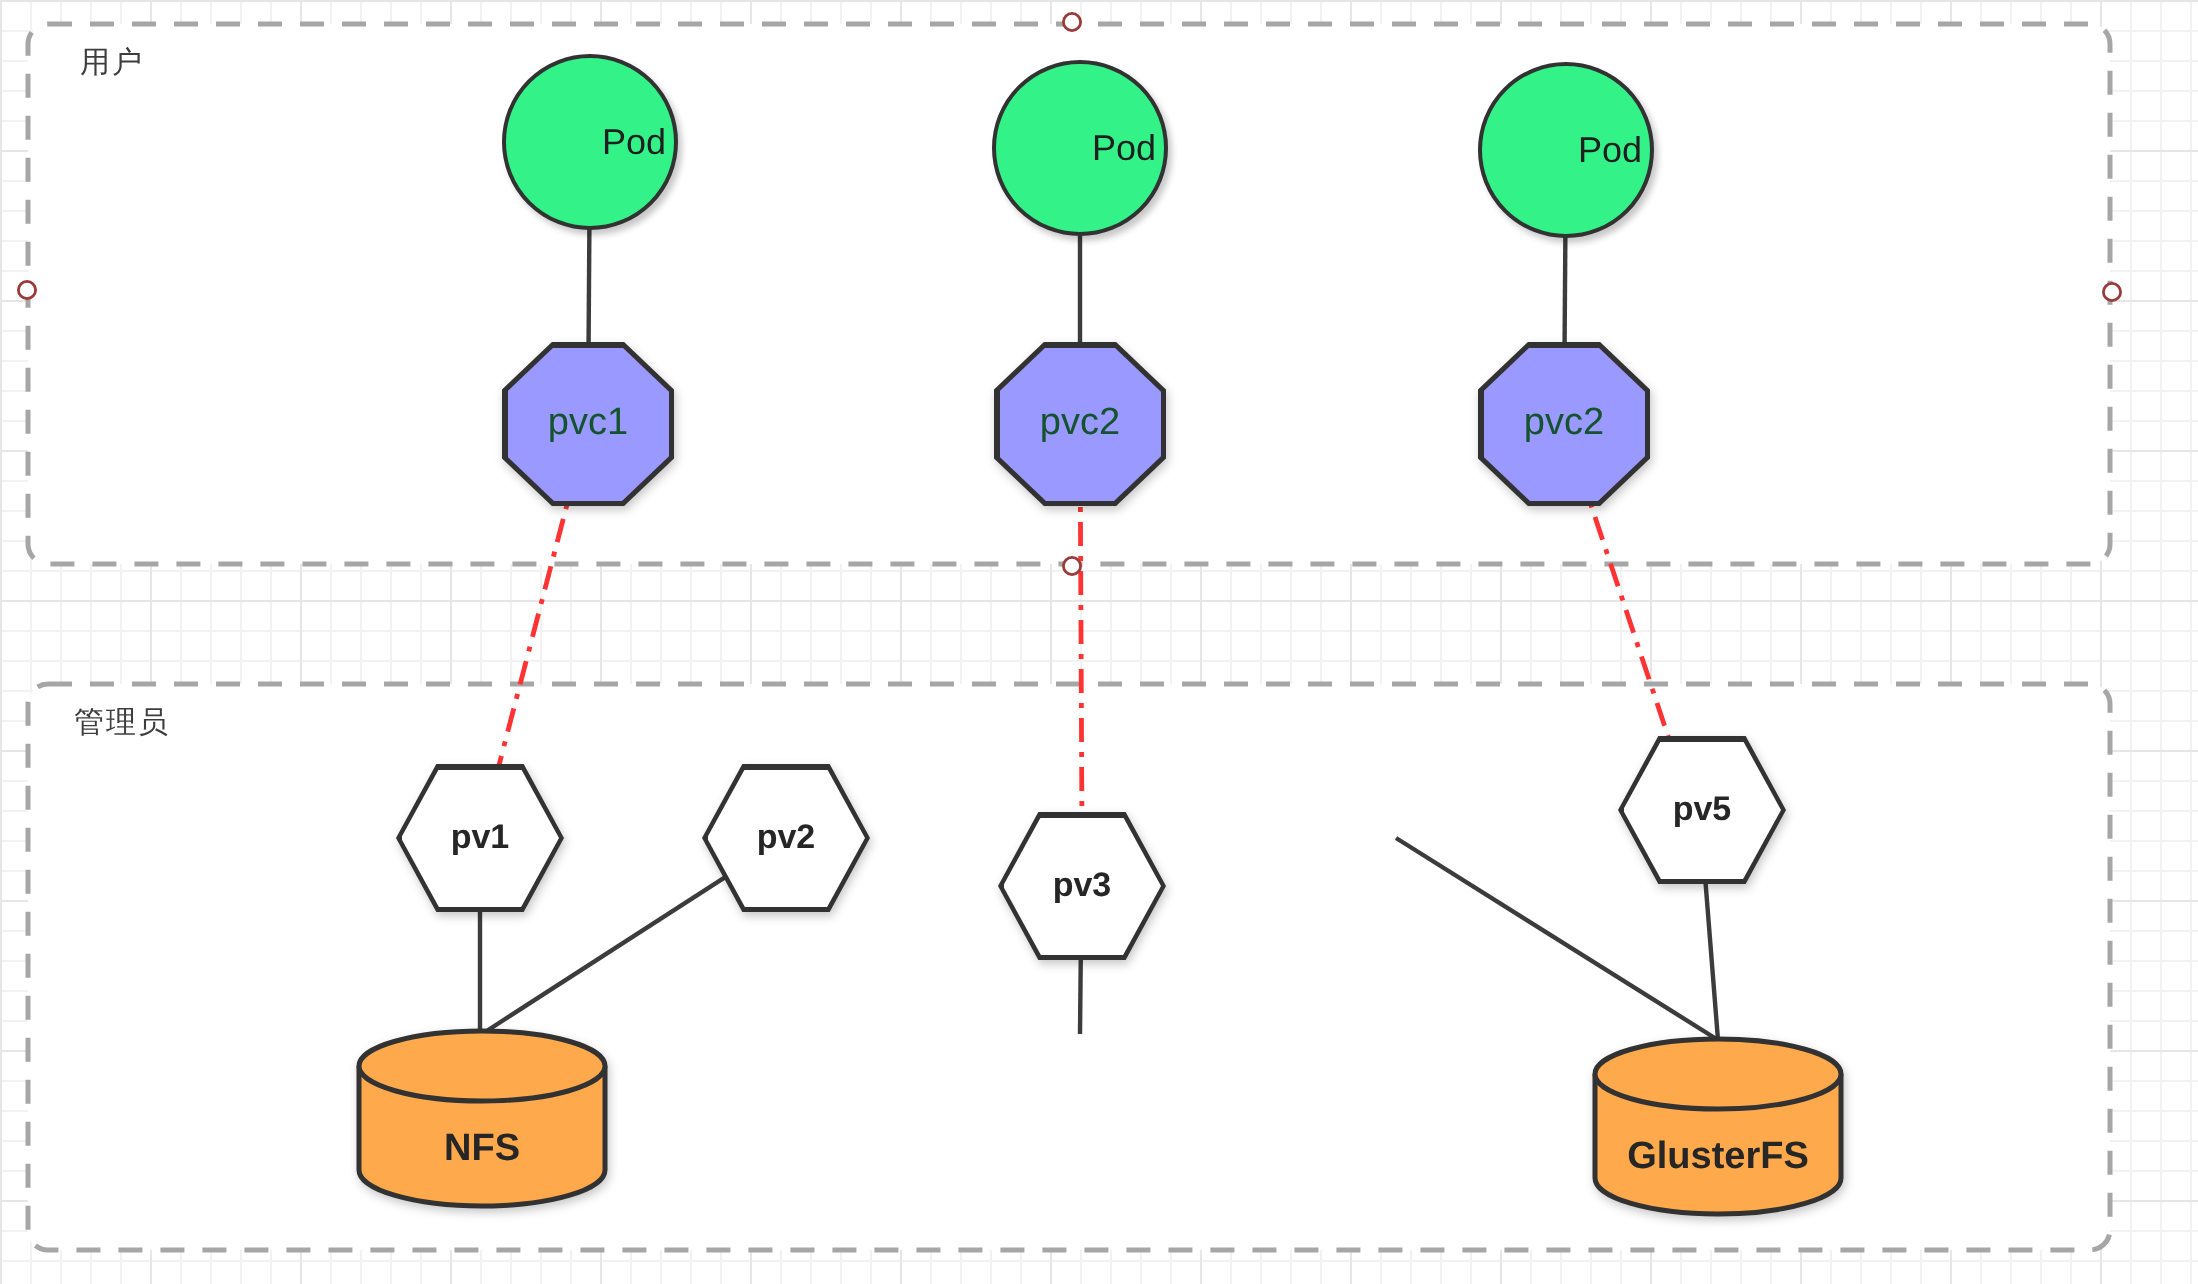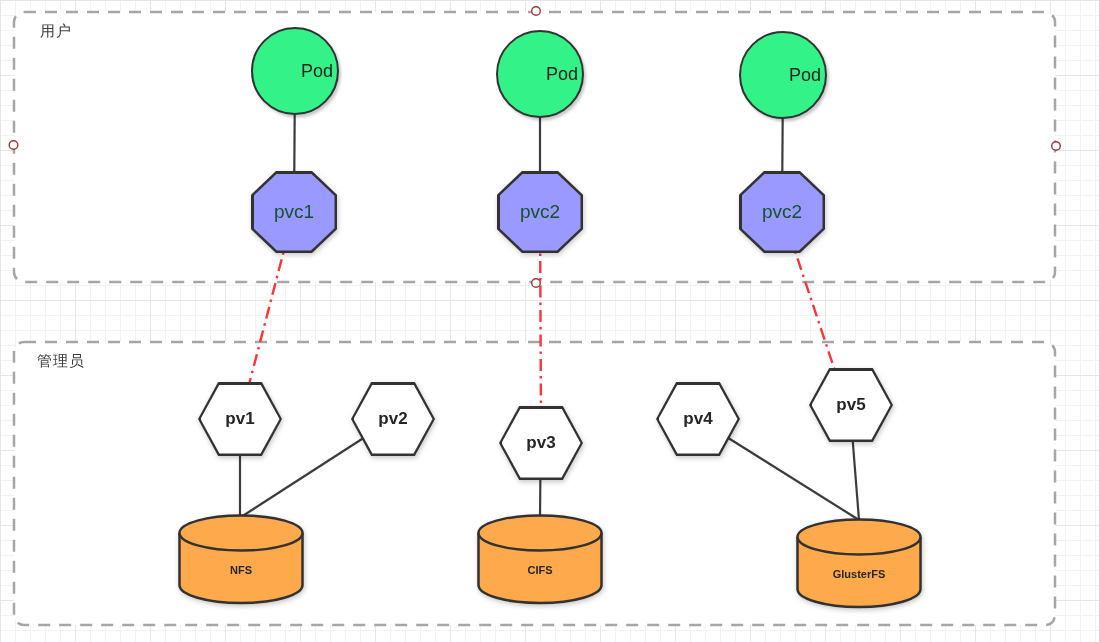--- a/index.html
+++ b/index.html
@@ -46,21 +46,21 @@
   }
   .hexagon-inner{
     position:absolute;left:2.5px;top:2.5px;right:2.5px;bottom:2.5px;background:#ffffff;
     clip-path:polygon(24% 0%,76% 0%,100% 50%,76% 100%,24% 100%,0% 50%);
     display:flex;align-items:center;justify-content:center;
   }
   .pv-label{font-weight:bold;font-size:17px;color:#262626;}
   .cylinder{width:126px;height:91px;}
   .cyl-label{
     position:absolute;left:0;right:0;top:50px;text-align:center;
-    font-weight:bold;font-size:11px;color:#262626;
+    font-weight:bold;font-size:19px;color:#262626;
   }
 </style>
 </head>
 <body>
 
 <div class="canvas">
 
   <svg class="layer" width="1099" height="642" viewBox="0 0 1099 642">
 
     <rect x="14" y="12" width="1041" height="270" rx="10" ry="10" fill="#ffffff" stroke="#a6a6a6" stroke-width="2.5" stroke-dasharray="12 9"></rect>
@@ -135,50 +135,36 @@
       </div>
     </div>
   </div>
   <div class="node shadow" style="left:499px;top:382px;margin-top:24px;">
     <div class="hexagon-outer">
       <div class="hexagon-inner">
         <span class="pv-label">pv3</span>
       </div>
     </div>
   </div>
-  <div class="node shadow" style="left:656px;top:382px;">
-    <div class="hexagon-outer">
-      <div class="hexagon-inner">
-        <span class="pv-label">pv4</span>
-      </div>
-    </div>
-  </div>
   <div class="node shadow" style="left:809px;top:368px;">
     <div class="hexagon-outer">
       <div class="hexagon-inner">
         <span class="pv-label">pv5</span>
       </div>
     </div>
   </div>
 
   <div class="node shadow" style="left:178px;top:514px;width:126px;height:91px;">
     <svg class="cylinder" viewBox="0 0 126 91">
       <path d="M1.5 19 L1.5 71 A61.5 18 0 0 0 124.5 71 L124.5 19" fill="#ffa94d" stroke="#323232" stroke-width="2.5" stroke-linejoin="round"></path>
       <ellipse cx="63" cy="19" rx="61.5" ry="17.5" fill="#ffa94d" stroke="#323232" stroke-width="2.5"></ellipse>
     </svg>
     <div class="cyl-label">NFS</div>
   </div>
 
-  <div class="node shadow" style="left:477px;top:514px;width:126px;height:91px;">
-    <svg class="cylinder" viewBox="0 0 126 91">
-      <path d="M1.5 19 L1.5 71 A61.5 18 0 0 0 124.5 71 L124.5 19" fill="#ffa94d" stroke="#323232" stroke-width="2.5" stroke-linejoin="round"></path>
-      <ellipse cx="63" cy="19" rx="61.5" ry="17.5" fill="#ffa94d" stroke="#323232" stroke-width="2.5"></ellipse>
-    </svg>
-    <div class="cyl-label">CIFS</div>
-  </div>
 
   <div class="node shadow" style="left:796px;top:518px;width:126px;height:91px;">
     <svg class="cylinder" viewBox="0 0 126 91">
       <path d="M1.5 19 L1.5 71 A61.5 18 0 0 0 124.5 71 L124.5 19" fill="#ffa94d" stroke="#323232" stroke-width="2.5" stroke-linejoin="round"></path>
       <ellipse cx="63" cy="19" rx="61.5" ry="17.5" fill="#ffa94d" stroke="#323232" stroke-width="2.5"></ellipse>
     </svg>
     <div class="cyl-label">GlusterFS</div>
   </div>
 
 </div>

